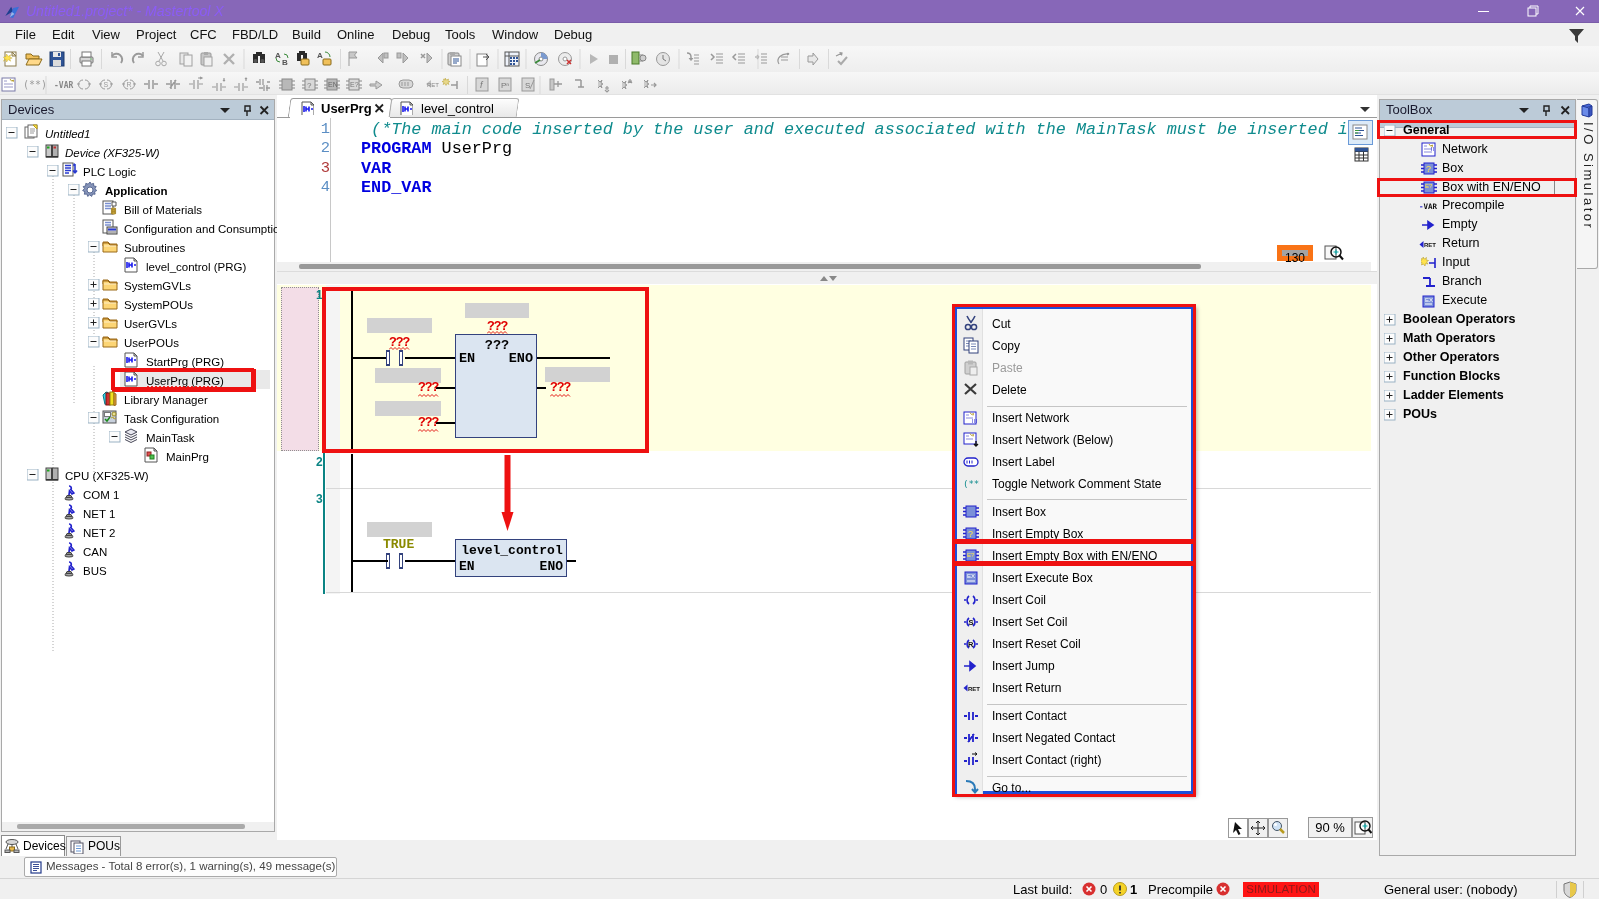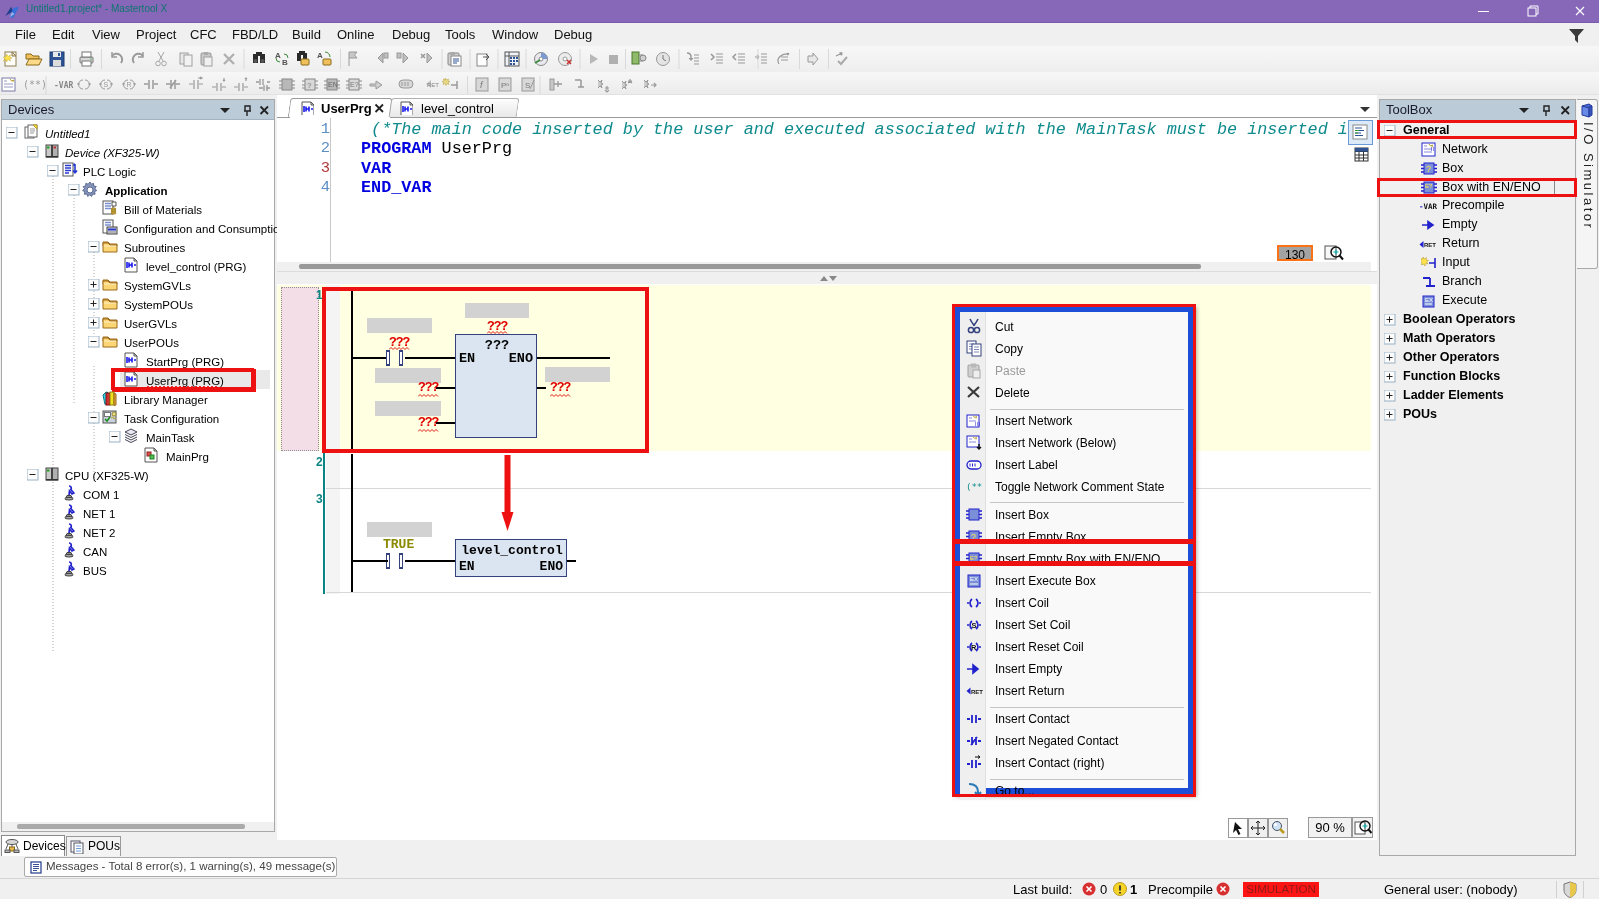--- a/index.html
+++ b/index.html
@@ -1,36 +1,36 @@
 <!DOCTYPE html>
 <html><head>
 <meta charset="utf-8">
 <style>
 * { margin:0; padding:0; box-sizing:border-box; }
 html,body { width:1599px; height:899px; overflow:hidden; }
 body { font-family:"Liberation Sans", sans-serif; font-size:13px; background:#f0f0f0; position:relative; }
 .abs { position:absolute; }
 
 #titlebar { left:0; top:0; width:1599px; height:23px; background:#8767b8; border-bottom:1px solid #7a5ca9; }
-#titletext { left:26px; top:3px; color:#0f766e; font-size:10px; }
+#titletext { left:26px; top:3px; color:#8b5cf6; font-size:14px;font-style:italic; }
 .winbtn { top:0; height:23px; width:46px; color:#fff; text-align:center; }
 
 #menubar { left:0; top:24px; width:1599px; height:22px; background:#f0f0f0; }
 .menuitem { top:3px; color:#111; font-size:13px; }
 
 #toolbar1 { left:0; top:46px; width:1599px; height:26px; background:linear-gradient(#f7f7f7,#eeeeee); }
 #toolbar2 { left:0; top:72px; width:1599px; height:23px; background:linear-gradient(#f7f7f7,#ececec); border-bottom:1px solid #e2e2e2; }
 
 #leftpanel { left:1px; top:99px; width:274px; height:733px; background:#fff; border:1px solid #a9a9a9; }
 #leftheader { left:0px; top:0px; width:272px; height:20px; background:#bccbd8; border-bottom:1px solid #a3b2c0; color:#1a1a2e; padding:2px 6px; }
 #tree { left:0; top:21px; width:272px; height:700px; font-size:11.5px; color:#000; }
 .trow { position:absolute; height:19px; line-height:19px; white-space:nowrap; }
 #centerpanel { left:277px; top:95px; width:1100px; height:745px; background:#fff; }
 #rightpanel { left:1379px; top:99px; width:197px; height:757px; background:#f0f0f0; border:1px solid #a9a9a9; }
-#rightheader { left:0; top:0; width:195px; height:22px; background:#bccbd8; border-bottom:1px solid #a3b2c0; color:#1a1a2e; padding:2px 6px; }
+#rightheader { left:0; top:0; width:195px; height:28px; background:#bccbd8; border-bottom:1px solid #a3b2c0; color:#1a1a2e; padding:2px 6px; }
 
 #tabbar { left:0px; top:3px; width:1100px; height:20px; }
 .tab { position:absolute; top:0; height:20px; font-size:13px; }
 #codearea { left:0; top:23px; width:1100px; height:144px; background:#fff; }
 #gutter { left:0; top:0; width:54px; height:144px; background:#fff; border-right:1px solid #c8c8c8; }
 .lnum { position:absolute; left:28px; width:25px; text-align:right; font-family:"Liberation Mono",monospace; font-size:15.5px; color:#5b8ec4; }
 .codeline { position:absolute; left:84px; font-family:"Liberation Mono",monospace; font-size:16.8px; letter-spacing:0; white-space:pre; }
 
 #hscroll1 { left:0; top:167px; width:1094px; height:9px; background:#f0f0f0; }
 #hthumb1 { left:22px; top:2px; width:902px; height:5px; background:#999; border-radius:2px; }
@@ -43,21 +43,21 @@
 .tealline { position:absolute; left:46px; width:2px; background:#0b8484; }
 .grayrect { position:absolute; background:#d2d2d2; }
 .qqq { position:absolute; color:#e00000; font-family:"Liberation Mono",monospace; font-size:13px; font-weight:bold; letter-spacing:-1px; }
 .sq { position:absolute; width:22px; height:3px; }
 .wire { position:absolute; background:#000; height:1.5px; }
 .vwire { position:absolute; background:#000; width:1.5px; }
 .cbar { position:absolute; width:4px; height:16px; background:#fff; border:1px solid #33427d; border-top:2px solid #33427d; border-bottom:2px solid #33427d; }
 .fbox { position:absolute; background:#dbe5f1; border:1px solid #33427d; font-family:"Liberation Mono",monospace; }
 .redrect { position:absolute; border:3px solid #ee1111; }
 
-#ctxmenu { left:953px; top:305px; width:242px; height:490px; background:#f9f9f9; border:7px solid #1d4ed8; box-shadow:2px 2px 4px rgba(0,0,0,.3); }
+#ctxmenu { left:953px; top:305px; width:242px; height:490px; background:#f9f9f9; border:4px solid #1d4ed8; box-shadow:2px 2px 4px rgba(0,0,0,.3); }
 #ctxicons { left:0; top:0; width:26px; height:488px; background:#efefef; border-right:1px solid #e0e0e0; }
 .mi { position:absolute; left:35px; font-size:12px; color:#000; white-space:nowrap; padding-top:2px; }
 .msep { position:absolute; left:30px; right:4px; height:1px; background:#c5c5c5; }
 
 .tbrow { position:absolute; font-size:12.5px; white-space:nowrap; }
 
 #bottabs { left:0; top:832px; width:276px; height:24px; background:#f0f0f0; }
 #msgbar { left:16px; top:856px; width:1599px; height:22px; background:#f0f0f0; }
 #statusbar { left:0; top:878px; width:1599px; height:21px; background:#f0f0f0; border-top:1px solid #d5d5d5; }
 </style>
@@ -726,21 +726,21 @@
     <svg class="abs" style="left:1075px;top:6px" width="16" height="16">
         <rect x="1" y="1" width="14" height="14" fill="#fff" stroke="#888"></rect>
         <path d="M3 4 h7 M3 6.5 h9 M3 9 h6 M3 11.5 h8" stroke="#2f5496"></path>
         <path d="M3 6.5 h4 M3 9 h3" stroke="#3a9a3a"></path>
       </svg>
     <svg class="abs" style="left:1077px;top:29px" width="15" height="15">
         <rect x="1" y="1" width="13" height="13" fill="#fff" stroke="#333"></rect>
         <path d="M1 4.5 h13 M5 1 v13 M9.5 1 v13 M1 8 h13 M1 11 h13" stroke="#333"></path>
         <rect x="1" y="1" width="13" height="3.5" fill="#2f5496"></rect>
       </svg>
-    <div class="abs" style="left:1000px;top:127px;width:36px;height:16px;border:2px solid #f97316;background:#a3a3a3;font-size:12px;text-align:center;line-height:16px">130</div>
+    <div class="abs" style="left:1000px;top:127px;width:36px;height:16px;border:5px solid #f97316;background:#a3a3a3;font-size:12px;text-align:center;line-height:16px">130</div>
     <svg class="abs" style="left:1047px;top:125px" width="20" height="20">
         <rect x="1" y="3" width="11" height="13" fill="#f8f8f8" stroke="#555"></rect>
         <circle cx="12" cy="9" r="5" fill="none" stroke="#111" stroke-width="1.5"></circle>
         <path d="M15.5 12.5 l3.5 4" stroke="#111" stroke-width="2"></path>
         <path d="M9.5 9 h5 m-2.5-2.5 v5" stroke="#0aa"></path>
       </svg>
   </div>
   <div class="abs" id="hscroll1">
       <div class="abs" id="hthumb1"></div>
     </div>
@@ -1019,21 +1019,21 @@
     </svg>
   <div class="abs mi" style="top:304px">Insert Set Coil</div>
   <svg class="abs" style="left:6px;top:327px" width="17" height="17">
       <path d="M1 8 h2 M13 8 h2 M6 4 a5 5 0 0 0 0 8 M10 4 a5 5 0 0 1 0 8" stroke="#2222cc" stroke-width="1.7" fill="none"></path>
       <text x="5" y="11" font-size="7.5" font-weight="bold" fill="#111">R</text>
     </svg>
   <div class="abs mi" style="top:326px">Insert Reset Coil</div>
   <svg class="abs" style="left:6px;top:349px" width="17" height="17">
       <path d="M1 8 h6 M7 4 v8 l5-4 z" fill="#2222cc" stroke="#2222cc" stroke-width="1.6"></path>
     </svg>
-  <div class="abs mi" style="top:348px">Insert Empty</div>
+  <div class="abs mi" style="top:348px">Insert Jump</div>
   <svg class="abs" style="left:6px;top:371px" width="18" height="17">
       <path d="M0.5 8 L4.5 4.5 v7 z" fill="#2222cc"></path>
       <text x="5" y="10.5" font-size="6" font-weight="bold" fill="#111">RET</text>
     </svg>
   <div class="abs mi" style="top:370px">Insert Return</div>
   <div class="abs msep" style="top:395px"></div>
   <svg class="abs" style="left:6px;top:399px" width="17" height="17">
       <path d="M1 8 h3 M12 8 h3 M6 4 v8 M10 4 v8" stroke="#2222cc" stroke-width="1.8"></path>
     </svg>
   <div class="abs mi" style="top:398px">Insert Contact</div>

